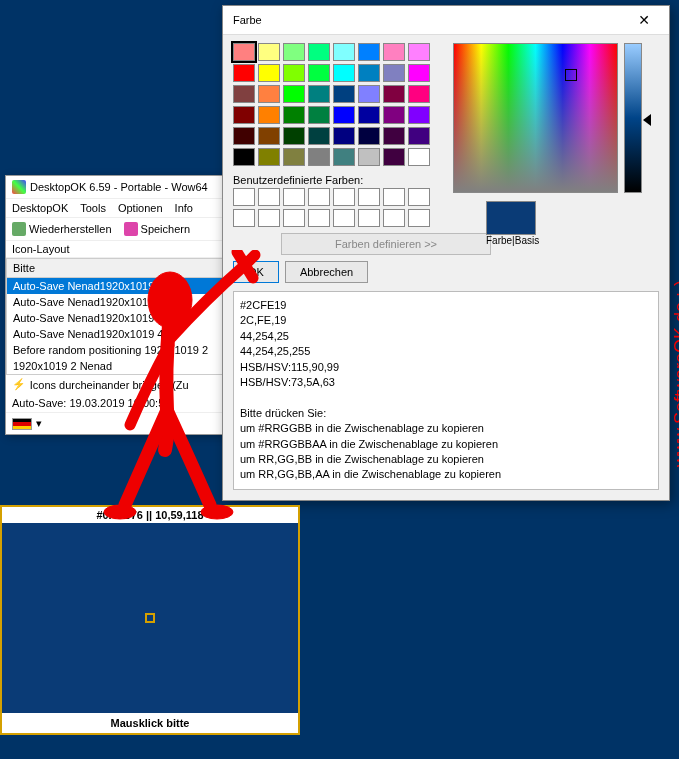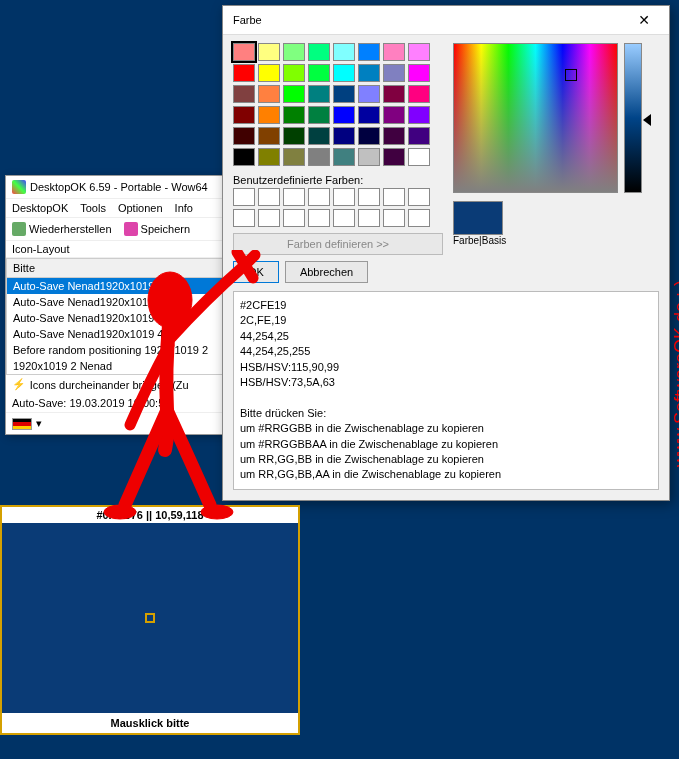--- a/index.html
+++ b/index.html
@@ -29,34 +29,34 @@
 .color-title { background: #fff; padding: 6px 10px; display: flex; justify-content: space-between; align-items: center; border-bottom: 1px solid #ddd; }
 .close-x { width: 30px; text-align: center; cursor: pointer; font-size: 14px; }
 .color-body { padding: 8px 10px; display: flex; gap: 10px; }
 .color-left { width: 210px; }
 .label { margin-bottom: 2px; }
 .swatch-grid { display: grid; grid-template-columns: repeat(8, 22px); gap: 3px; margin-bottom: 8px; }
 .swatch { width: 22px; height: 18px; border: 1px solid #888; cursor: pointer; }
 .swatch.sel { outline: 2px solid #000; }
 .custom-grid { display: grid; grid-template-columns: repeat(8, 22px); gap: 3px; margin-bottom: 6px; }
 .custom-sw { width: 22px; height: 18px; border: 1px solid #888; background: #fff; cursor: pointer; }
-.def-btn { width: 100%; padding: 4px; background: #e8e8e8; border: 1px solid #bbb; color: #888; text-align: center; margin-bottom: 6px; }
+.def-btn { width: 100%; padding: 4px; background: #e8e8e8; border: 1px solid #bbb; color: #888; text-align: center; margin-bottom: 6px; margin-left: 48px; }
 .btn-row { display: flex; gap: 6px; }
 .btn { padding: 4px 14px; background: #e8e8e8; border: 1px solid #999; cursor: pointer; }
 .btn.ok { border: 1px solid #0078d7; }
 
 .color-right { flex: 1; }
 .gradient-row { display: flex; gap: 6px; margin-bottom: 8px; }
 .gradient { width: 165px; height: 150px; background: linear-gradient(to right, #f00,#ff0,#0f0,#0ff,#00f,#f0f,#f00); position: relative; border: 1px solid #888; }
 .gradient::after { content:''; position:absolute; inset:0; background: linear-gradient(to bottom, rgba(128,128,128,0) 0%, rgba(128,128,128,1) 100%); }
 .crosshair { position: absolute; width: 12px; height: 12px; border: 1px solid #000; top: 25px; right: 40px; z-index: 2; pointer-events: none; }
 .lum-bar { width: 18px; height: 150px; background: linear-gradient(to bottom,#9cf,#048,#000); border: 1px solid #888; position: relative; }
 .lum-arrow { position: absolute; right: -10px; top: 70px; width: 0; height: 0; border-top: 6px solid transparent; border-bottom: 6px solid transparent; border-right: 8px solid #000; }
 .mix-row { display: flex; gap: 8px; align-items: flex-start; }
-.preview-box { width: 50px; }
+.preview-box { width: 50px; margin-left: 33px; }
 .preview-sw { width: 50px; height: 34px; background: #0a3b76; border: 1px solid #888; }
 .preview-lbl { font-size: 10px; text-align: center; }
 .num-cols { flex: 1; display: grid; grid-template-columns: auto 32px auto 32px; gap: 3px 6px; align-items: center; font-size: 10.5px; }
 .num-in { width: 32px; height: 18px; border: 1px solid #999; background: #fff; text-align: right; padding-right: 2px; font-size: 11px; }
 .add-btn { grid-column: 1 / -1; padding: 3px; background: #e8e8e8; border: 1px solid #999; text-align: center; cursor: pointer; margin-top: 3px; }
 
 .info-area { margin: 0 10px 10px; padding: 6px; background: #fff; border: 1px solid #bbb; font-size: 11px; line-height: 1.4; min-height: 180px; white-space: pre-line; }
 
 
 .magnifier { position: absolute; left: 0; top: 505px; width: 300px; background: #fff; border: 2px solid #d4a000; }

